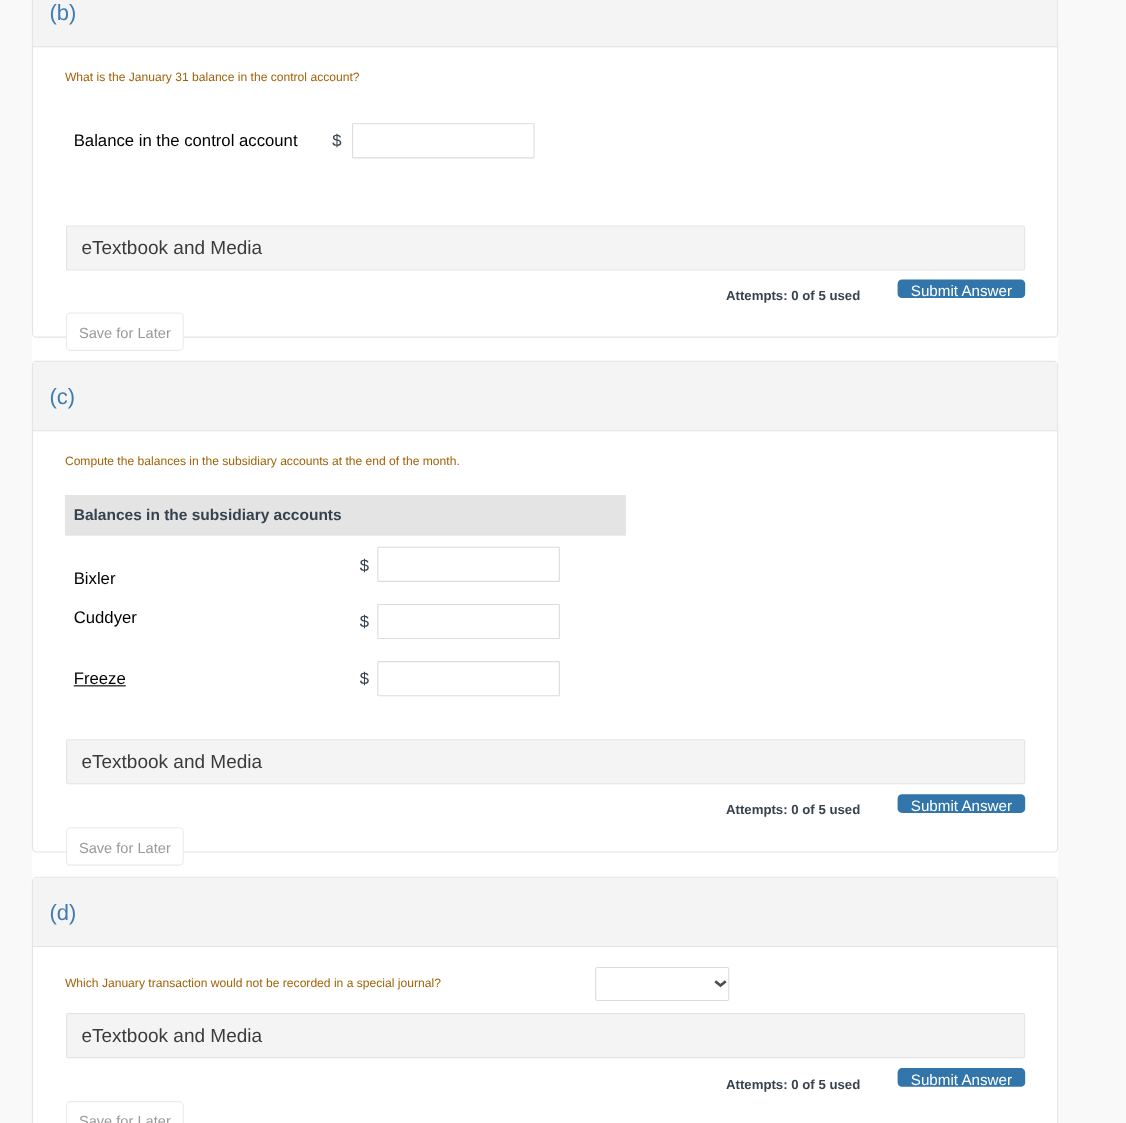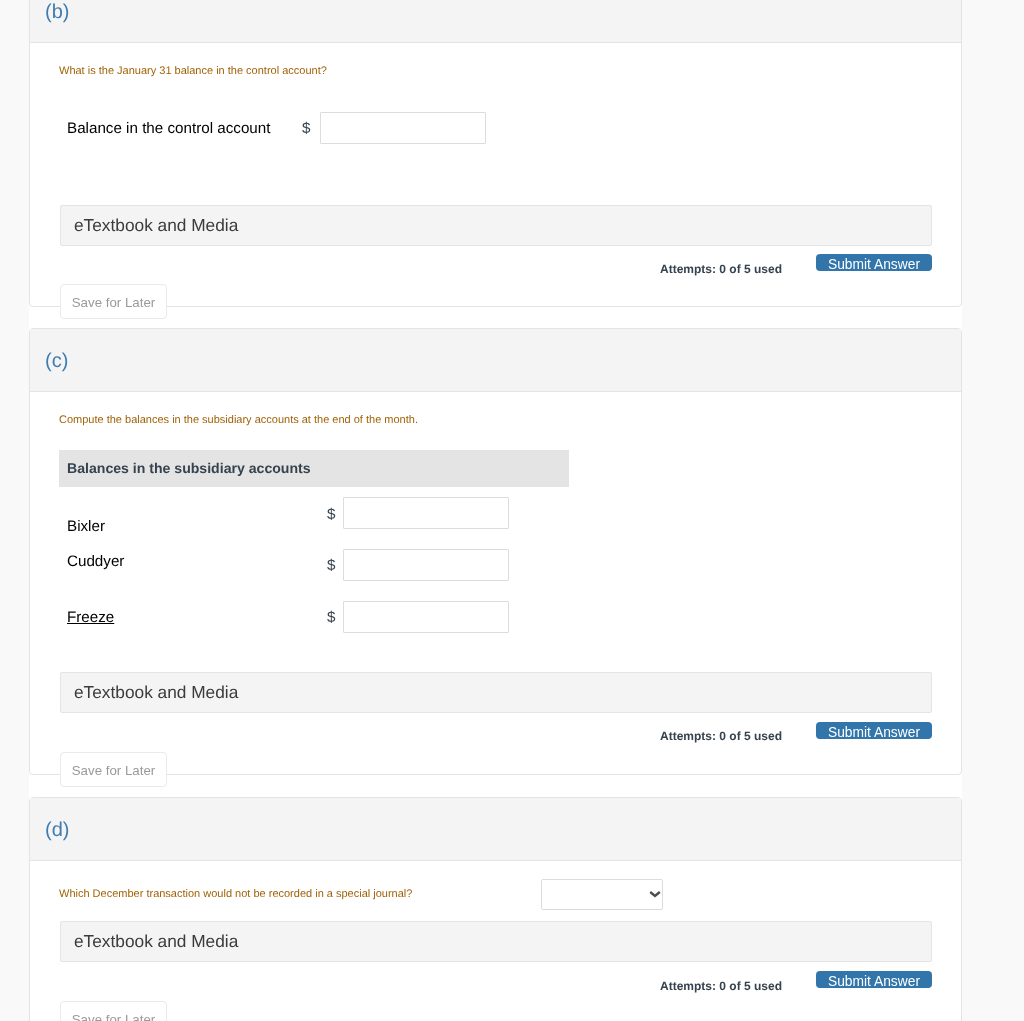--- a/index.html
+++ b/index.html
@@ -195,21 +195,21 @@
       <div class="attempts" style="left:630px;top:337px;">Attempts: 0 of 5 used</div>
       <button class="submitbtn" style="left:786px;top:330px;">Submit Answer</button>
     </div>
   </div>
 
   <div class="card" style="top:797px;height:250px;">
     <div class="card-header">
       <div class="part-label">(d)</div>
     </div>
     <div class="card-body">
-      <div class="qtext" style="left:29px;top:23px;">Which December transaction would not be recorded in a special journal?</div>
+      <div class="qtext" style="left:29px;top:23px;">Which January transaction would not be recorded in a special journal?</div>
       <select class="dropdown" style="left:511px;top:18px;">
         <option></option>
       </select>
       <svg class="chev" width="12" height="9" viewBox="0 0 12 9" style="left:619px;top:29px;">
         <path d="M1.2 2.0 L6 5.9 L10.8 2.0" stroke="#4d4d4d" stroke-width="2.45" fill="none" stroke-linecap="butt" stroke-linejoin="miter"></path>
       </svg>
       <div class="etextbar" style="top:60px;">
         <span>eTextbook and Media</span>
       </div>
       <button class="savebtn" style="top:110px;">Save for Later</button>

